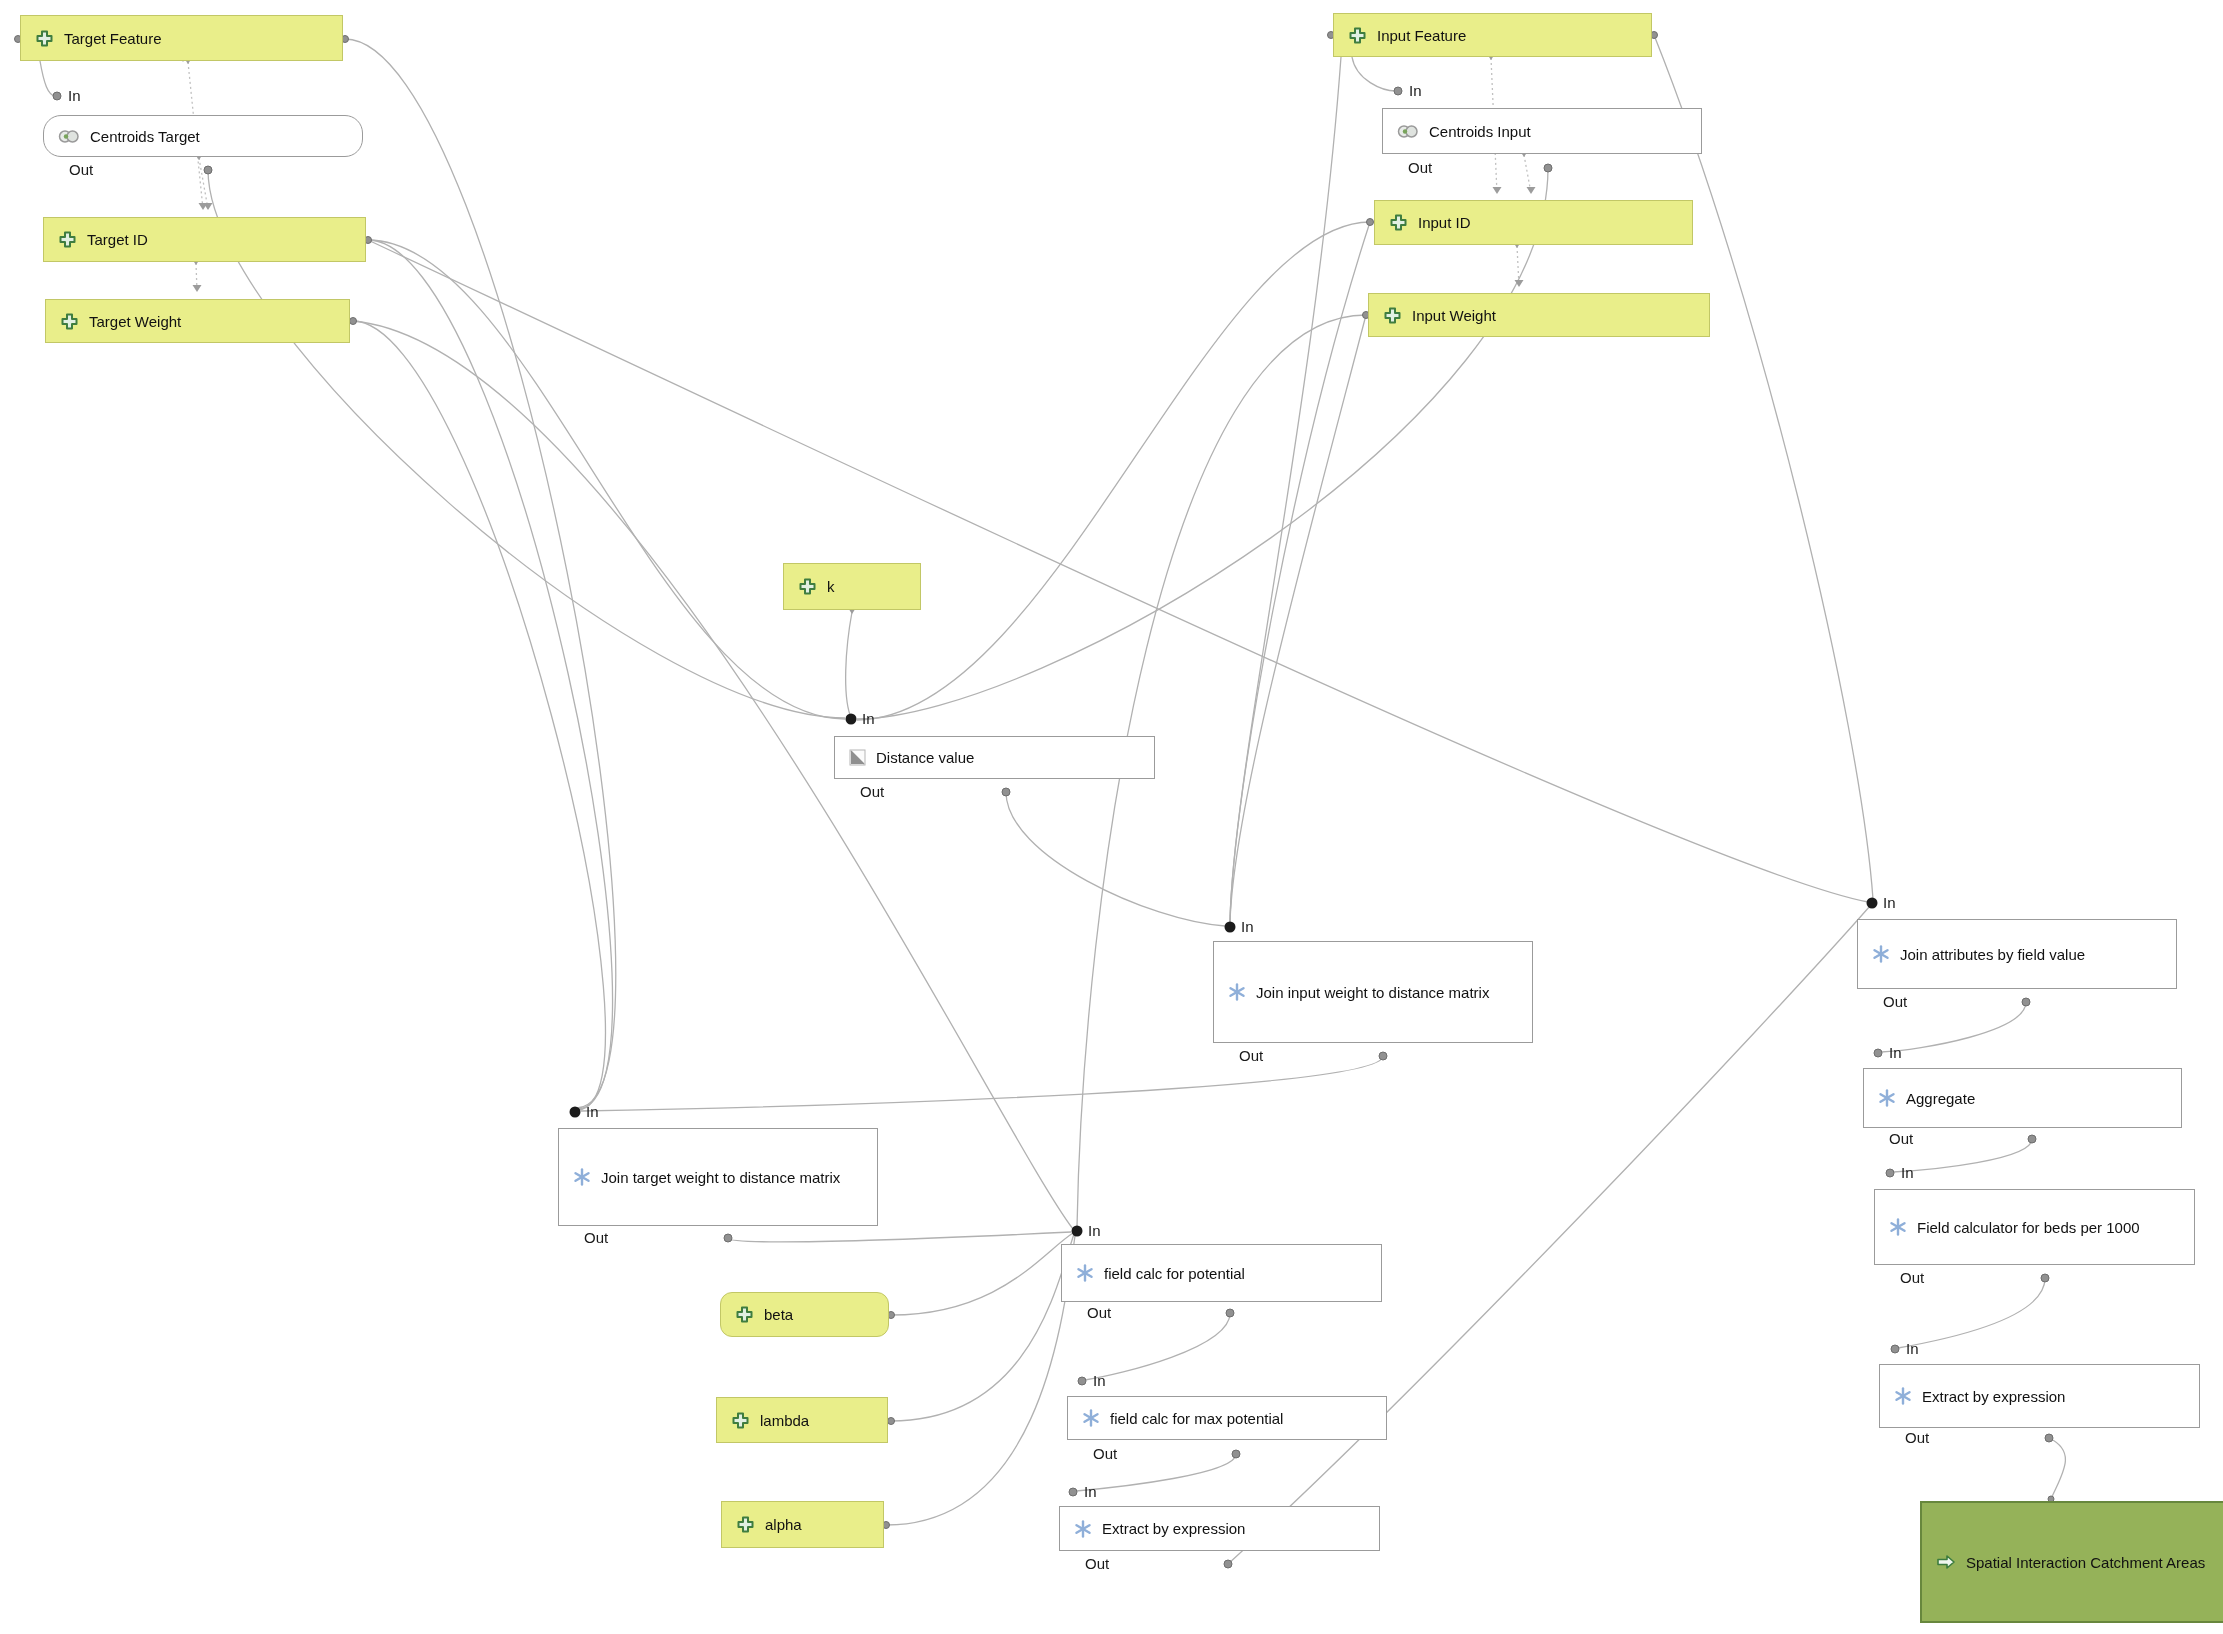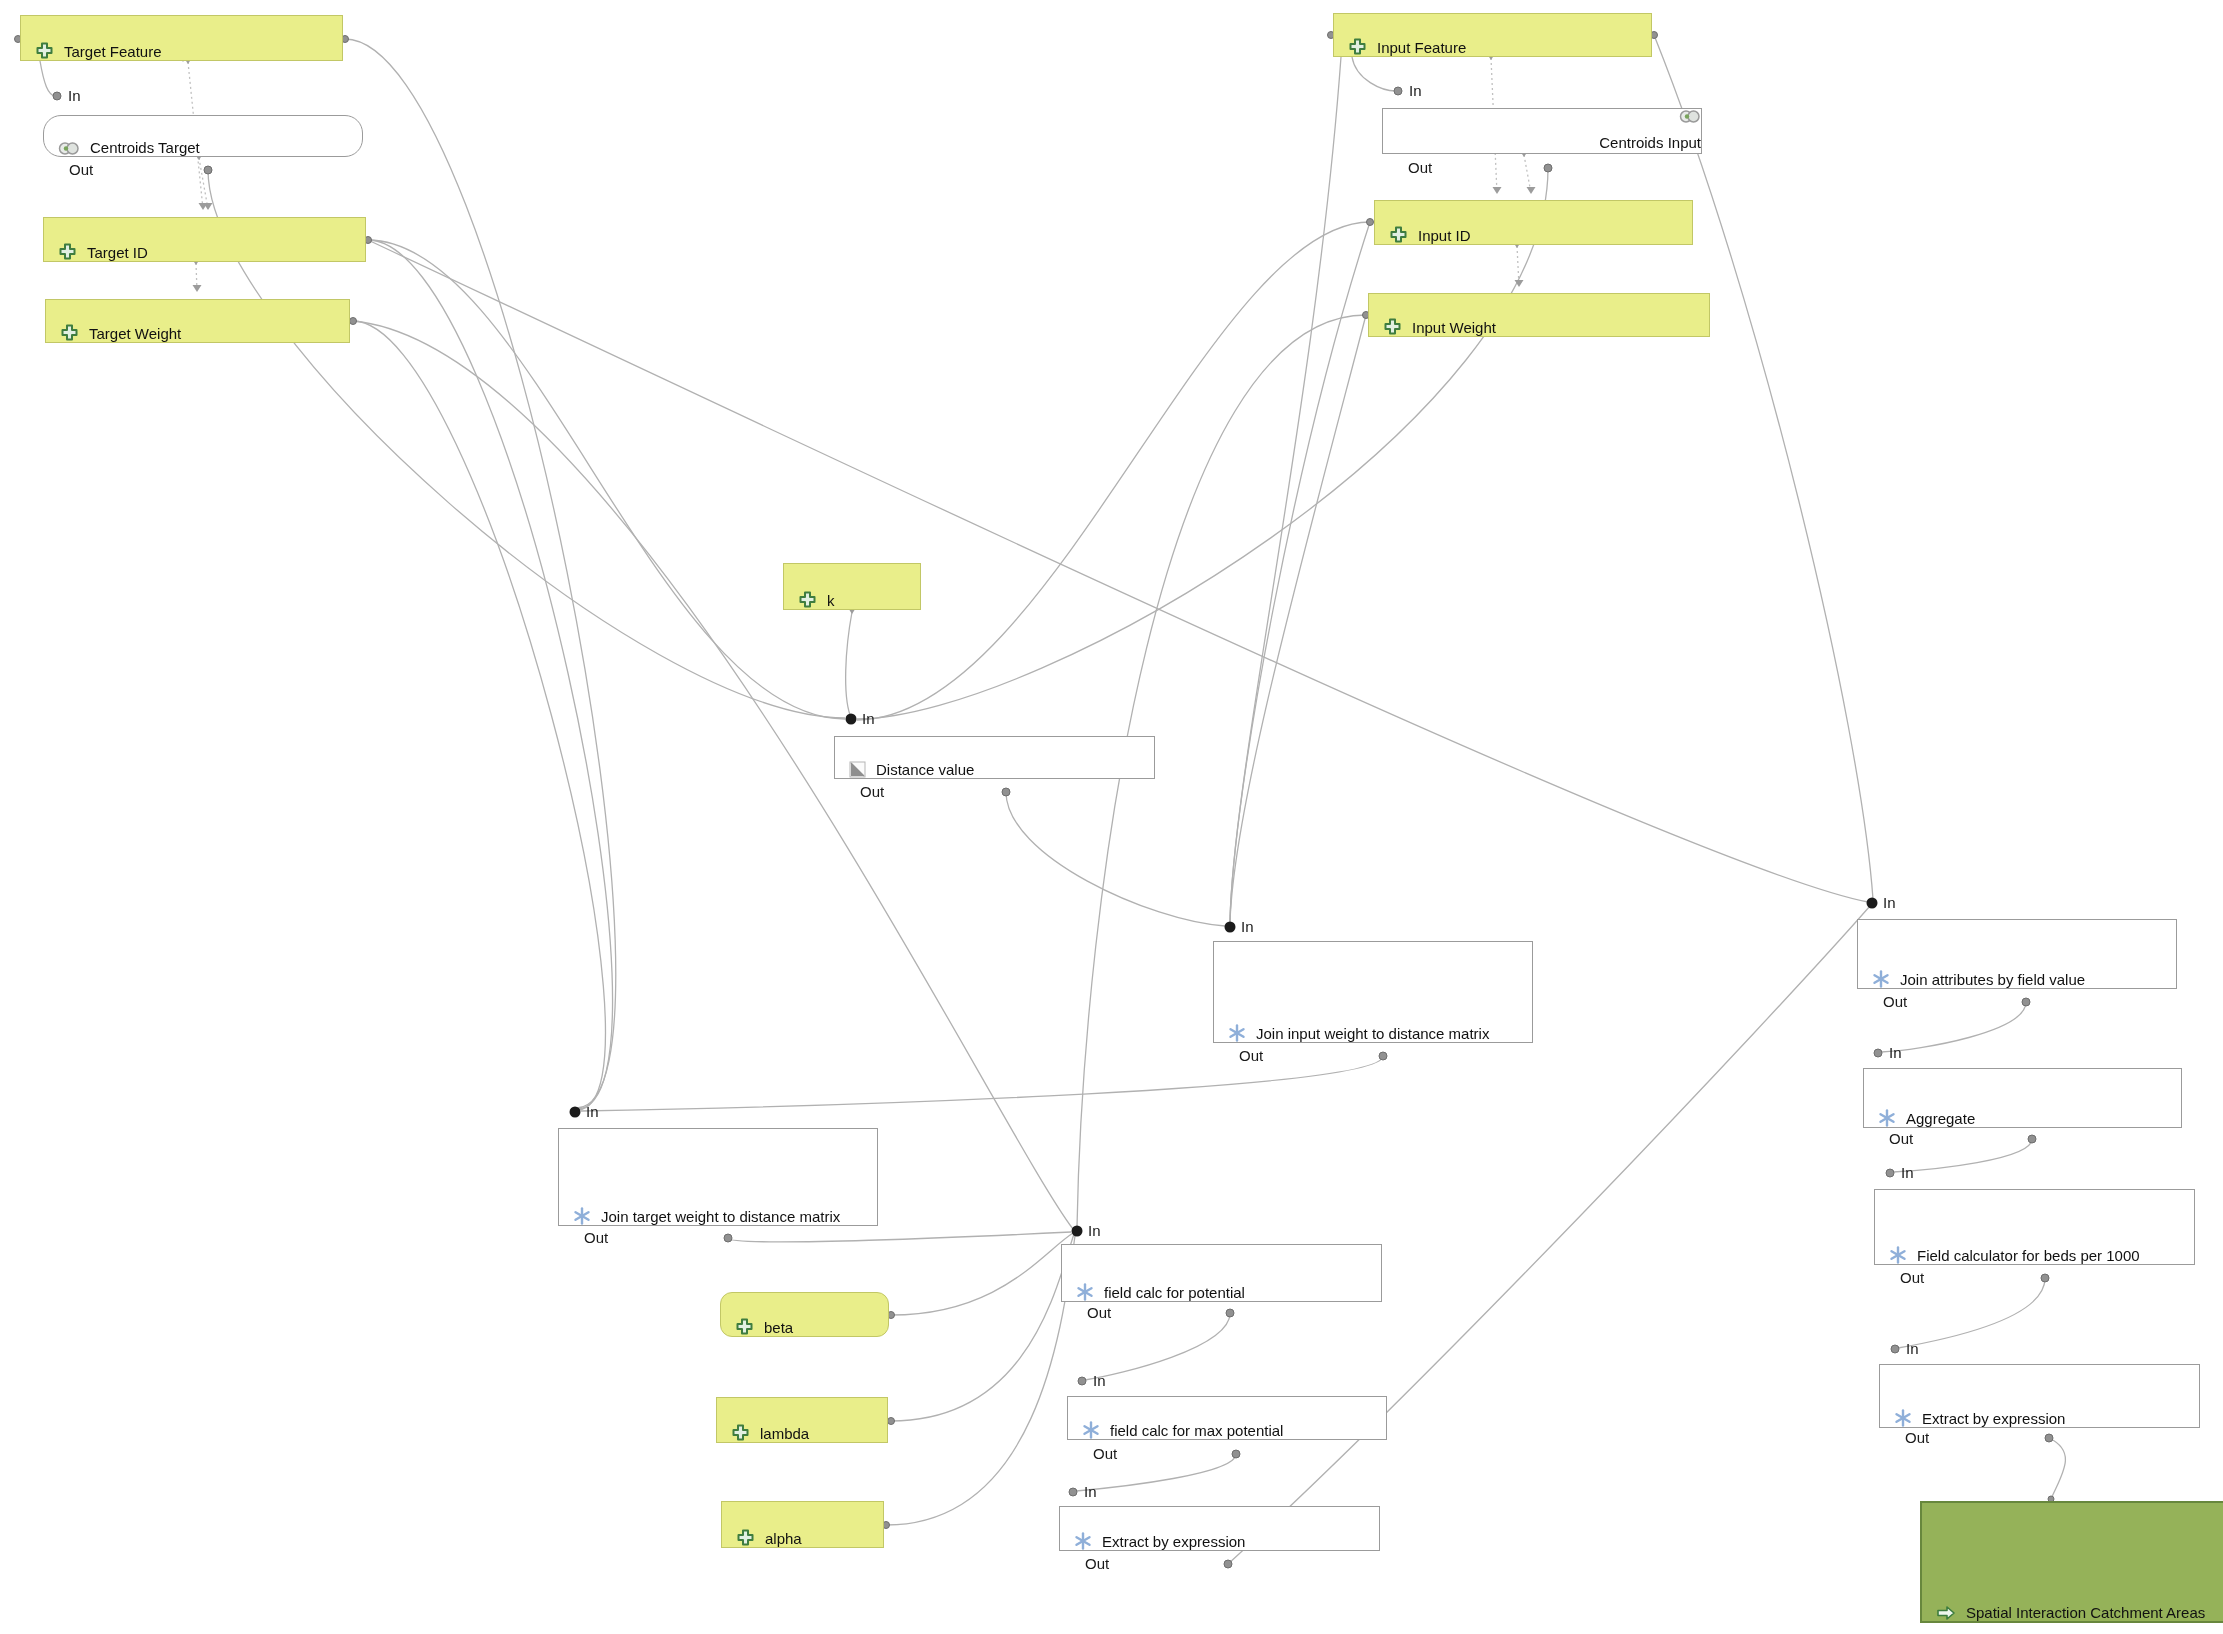--- a/index.html
+++ b/index.html
@@ -8,21 +8,21 @@
     width:2223px;height:1634px;
     background:#ffffff;
     overflow:hidden;
     font-family:"Liberation Sans", sans-serif;
   }
   #edge-layer{position:absolute;left:0;top:0;z-index:1;}
   #node-layer{position:absolute;left:0;top:0;width:100%;height:100%;z-index:2;pointer-events:none;}
   .node{
     position:absolute;
     box-sizing:border-box;
-    display:flex;align-items:flex-end;
+    display:flex;align-items:center;
     gap:10px;
     padding-left:14px;
     font-size:15px;
     color:#111;
     pointer-events:auto;
     white-space:nowrap;
   }
   .node .icon{display:inline-flex;align-items:center;flex:0 0 auto;}
   .node.param{background:#e9ee8a;border:1px solid #c2c766;}
   .node.alg{background:#ffffff;border:1px solid #9b9b9b;}
@@ -181,21 +181,21 @@
         <span>Target Weight</span>
       </div>
       <div class="node param" style="left: 1333px; top: 13px; width: 319px; height: 44px;">
         <span class="icon">
           <svg width="19" height="19" viewBox="0 0 19 19">
             <path d="M7 2.5 h5 v4.5 h4.5 v5 H12 v4.5 H7 V12 H2.5 V7 H7 z" fill="#e2f0e2" stroke="#3f7d3f" stroke-width="2" stroke-linejoin="round"></path>
           </svg>
         </span>
         <span>Input Feature</span>
       </div>
-      <div class="node alg" style="left: 1382px; top: 108px; width: 320px; height: 46px; flex-direction: column;">
+      <div class="node alg" style="left: 1382px; top: 108px; width: 320px; height: 46px;">
         <span class="icon">
           <svg width="22" height="15" viewBox="0 0 22 15">
             <circle cx="7" cy="7.5" r="5.5" fill="#e8ebe8" stroke="#9a9a9a" stroke-width="1.5"></circle>
             <circle cx="14.5" cy="7.5" r="5.5" fill="#dfe3df" stroke="#9a9a9a" stroke-width="1.5"></circle>
             <circle cx="8" cy="7.5" r="2.2" fill="#79a45c"></circle>
           </svg>
         </span>
         <span>Centroids Input</span>
       </div>
       <div class="node param" style="left: 1374px; top: 200px; width: 319px; height: 45px;">

